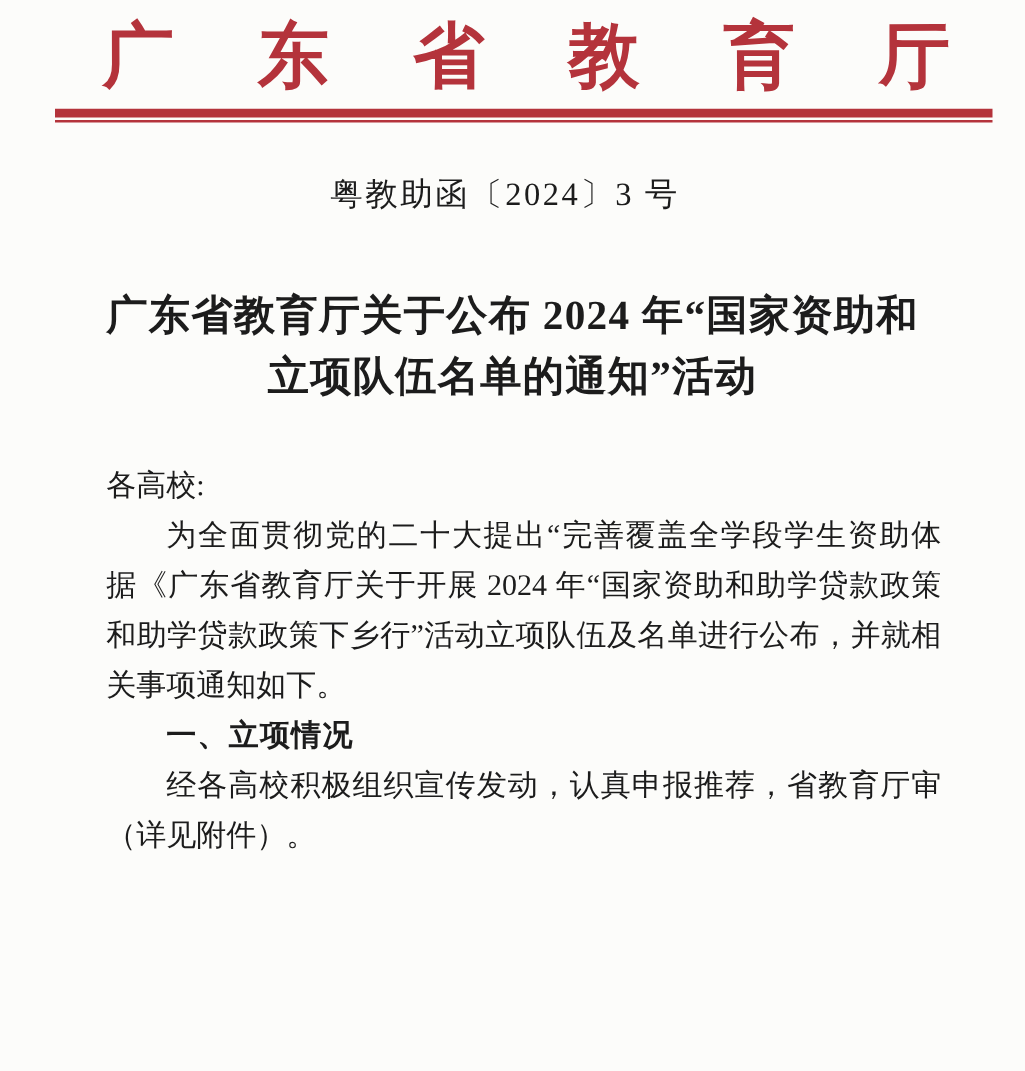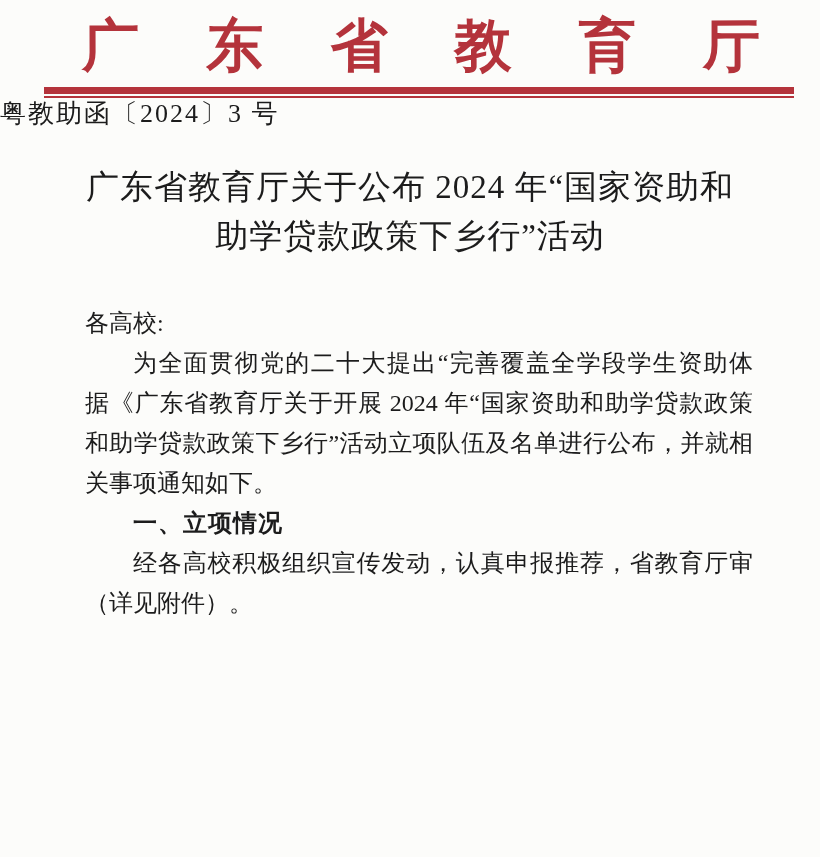--- a/index.html
+++ b/index.html
@@ -32,32 +32,33 @@
     font-size: 57px;
     line-height: 80px;
     font-family: "Liberation Serif", "DejaVu Serif", serif;
   }
   .rule-wrap { margin: 1px 26px 0 44px; width: 750px; }
   .rule-thick { height: 7px; background: var(--accent); }
   .rule-thin  { height: 2px; margin-top: 2px; background: var(--accent); }
 
   
   .doc-number {
+    margin-top: 42px;
     padding-right: 12px;
-    text-align: left;
+    text-align: center;
     font-size: 26px;
     line-height: 32px;
     letter-spacing: 2px;
   }
 
   
   .doc-title {
-    margin-top: 33px;
+    margin-top: 57px;
     text-align: center;
-    font-weight: 400;
+    font-weight: 700;
     font-size: 33px;
     line-height: 49px;
     letter-spacing: 1px;
   }
 
   
   .doc-body {
     margin: 42px 67px 0 85px;
     font-size: 24px;
     line-height: 40px;
@@ -91,21 +92,21 @@
 
   <div class="rule-wrap">
     <div class="rule-thick"></div>
     <div class="rule-thin"></div>
   </div>
 
   <div class="doc-number">粤教助函〔2024〕3 号</div>
 
   <div class="doc-title">
     <div class="title-line">广东省教育厅关于公布 2024 年“国家资助和</div>
-    <div class="title-line">助学贷款政策下乡行”活动</div>
+    <div class="title-line">立项队伍名单的通知”活动</div>
   </div>
 
   <div class="doc-body">
     <div class="bline no-stretch">各高校:</div>
     <div id="body-blocks">
         <div class="bline indent">为全面贯彻党的二十大提出“完善覆盖全学段学生资助体</div>
         <div class="bline">据《广东省教育厅关于开展 2024 年“国家资助和助学贷款政策</div>
         <div class="bline">和助学贷款政策下乡行”活动立项队伍及名单进行公布，并就相</div>
         <div class="bline no-stretch">关事项通知如下。</div>
         <div class="bline heading no-stretch indent">一、立项情况</div>

